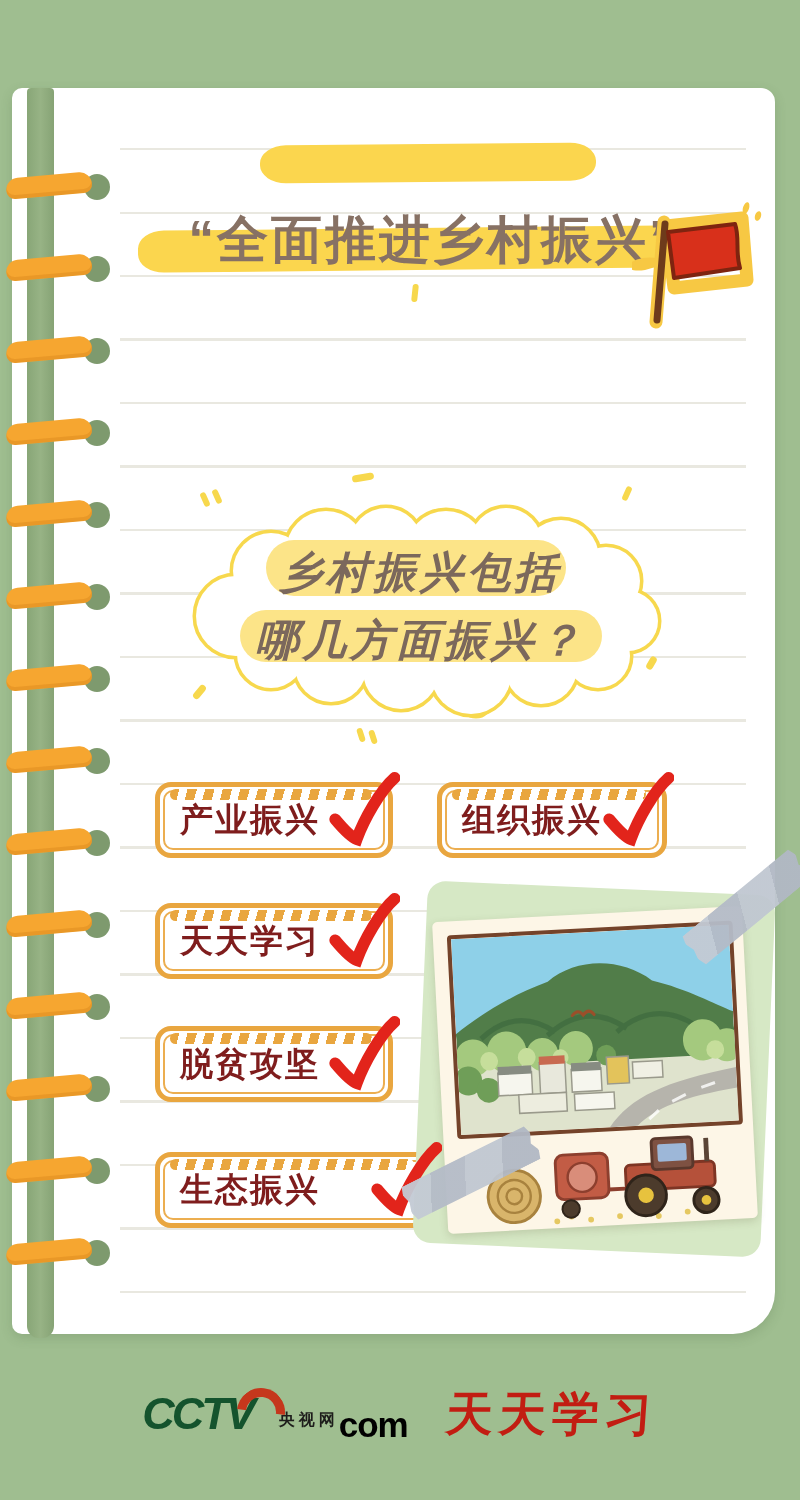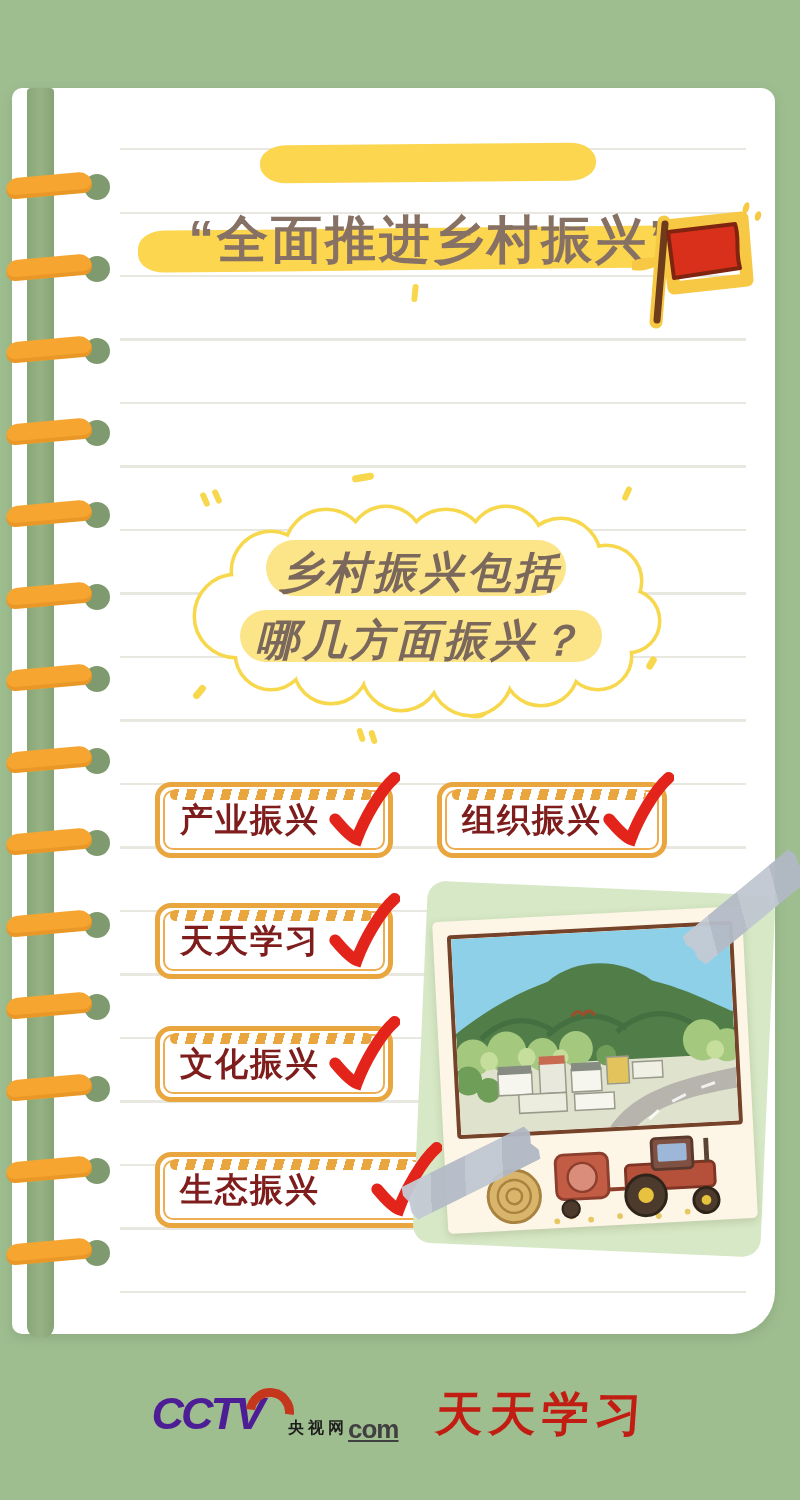--- a/index.html
+++ b/index.html
@@ -74,27 +74,27 @@
   .tape-tr{left:256px;top:0px;transform:rotate(-40deg);}
   .tape-bl{left:-20px;top:266px;transform:rotate(-27deg);}
 
   
   .spark{position:absolute;background:#f7d84d;border-radius:6px;z-index:4;}
 
   
   .footer{position:absolute;left:0;top:1378px;width:800px;height:72px;display:flex;
         justify-content:center;align-items:center;gap:38px;}
   .cctv-logo{display:flex;align-items:flex-end;}
-  .cctv-letters{font-size:45px;font-weight:900;font-style:italic;color:#4c1d95;letter-spacing:-3px;line-height:52px;}
+  .cctv-letters{font-size:45px;font-weight:900;font-style:italic;color:#14532d;letter-spacing:-3px;line-height:52px;}
   .swoosh{width:48px;height:48px;border-radius:50%;border:9px solid #c5371c;
         border-left-color:transparent;border-bottom-color:transparent;transform:rotate(-38deg);
         margin-left:-16px;margin-bottom:4px;box-sizing:border-box;}
   .cctv-right{display:flex;flex-direction:row;margin-left:-6px;}
   .cctv-cn{font-size:16px;font-weight:700;color:#1d1d1b;letter-spacing:4px;}
-  .cctv-com{font-size:26px;font-weight:700;color:#404040;line-height:.85;letter-spacing:-1px;text-decoration:underline;}
+  .cctv-com{font-size:35px;font-weight:700;color:#000000;line-height:.85;letter-spacing:-1px;}
   .brand{font-size:47px;font-weight:900;color:#c21d12;letter-spacing:6px;transform:skewX(-4deg);}
 </style>
 </head>
 <body>
 
 <div class="canvas">
 
   <div class="page">
     <div class="ruled-lines"></div>
   </div>
@@ -245,21 +245,21 @@
       <path d="M8,52 C18,64 26,72 32,74 C40,52 58,20 74,6" fill="none" stroke="#e2241b" stroke-width="13" stroke-linecap="round"></path>
     </svg>
   </div>
   <div class="cbox b3">
     <span class="lbl">天天学习</span>
     <svg class="check" viewBox="0 0 80 90">
       <path d="M8,52 C18,64 26,72 32,74 C40,52 58,20 74,6" fill="none" stroke="#e2241b" stroke-width="13" stroke-linecap="round"></path>
     </svg>
   </div>
   <div class="cbox b4">
-    <span class="lbl">文化振兴</span>
+    <span class="lbl">脱贫攻坚</span>
     <svg class="check" viewBox="0 0 80 90">
       <path d="M8,52 C18,64 26,72 32,74 C40,52 58,20 74,6" fill="none" stroke="#e2241b" stroke-width="13" stroke-linecap="round"></path>
     </svg>
   </div>
   <div class="cbox b5">
     <span class="lbl">生态振兴</span>
     <svg class="check" viewBox="0 0 80 90">
       <path d="M8,52 C18,64 26,72 32,74 C40,52 58,20 74,6" fill="none" stroke="#e2241b" stroke-width="13" stroke-linecap="round"></path>
     </svg>
   </div>

